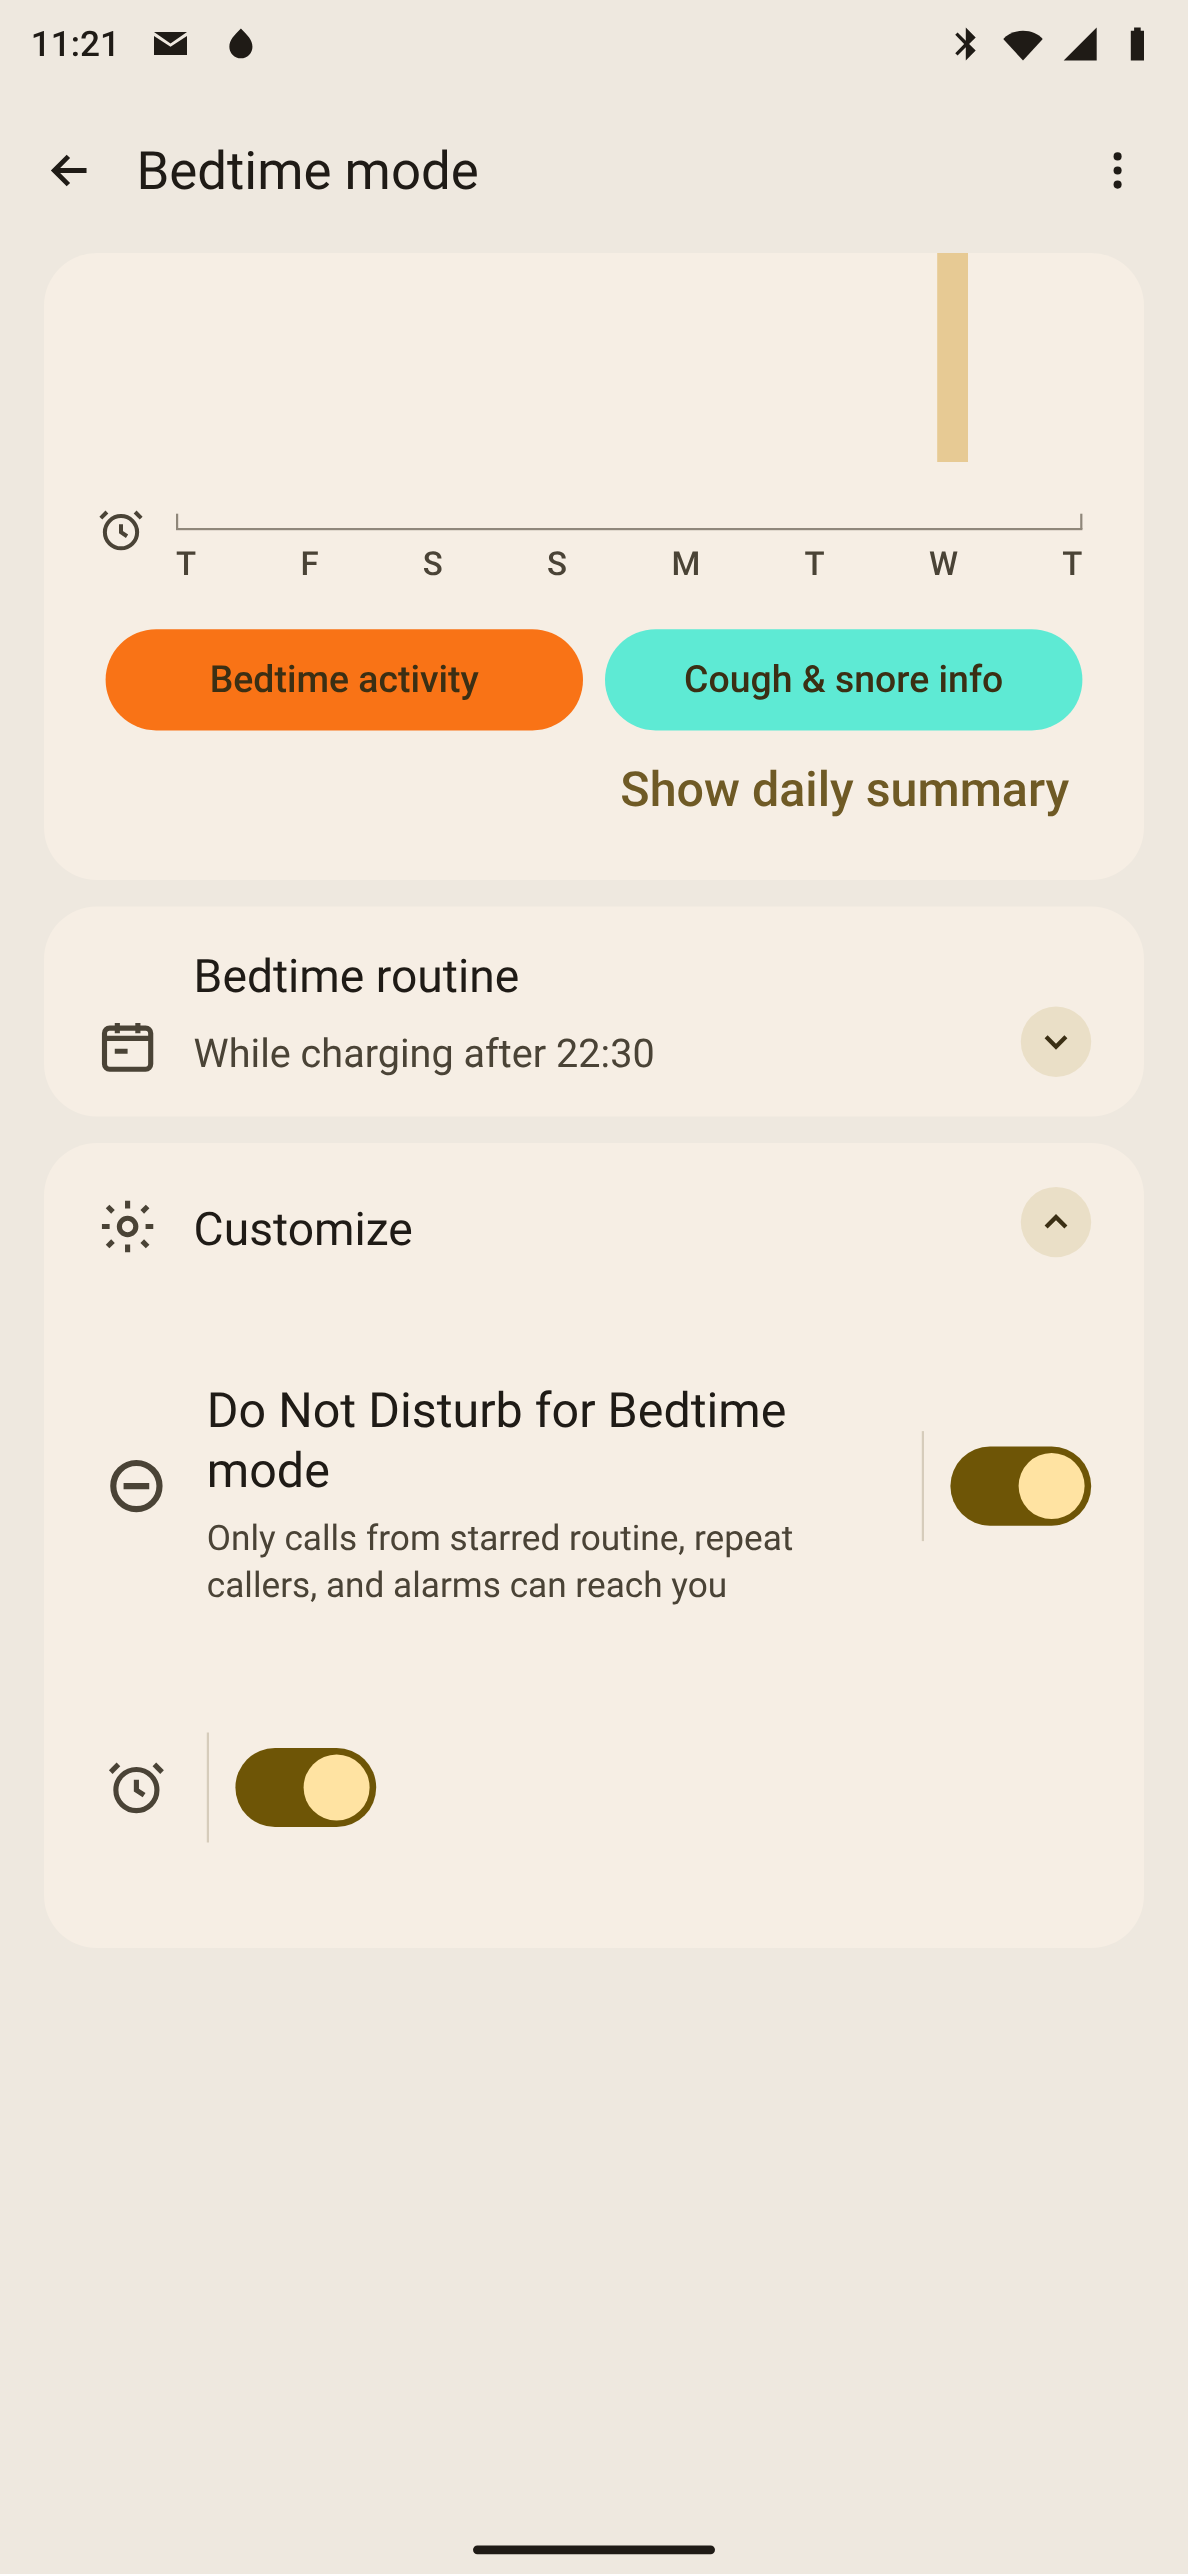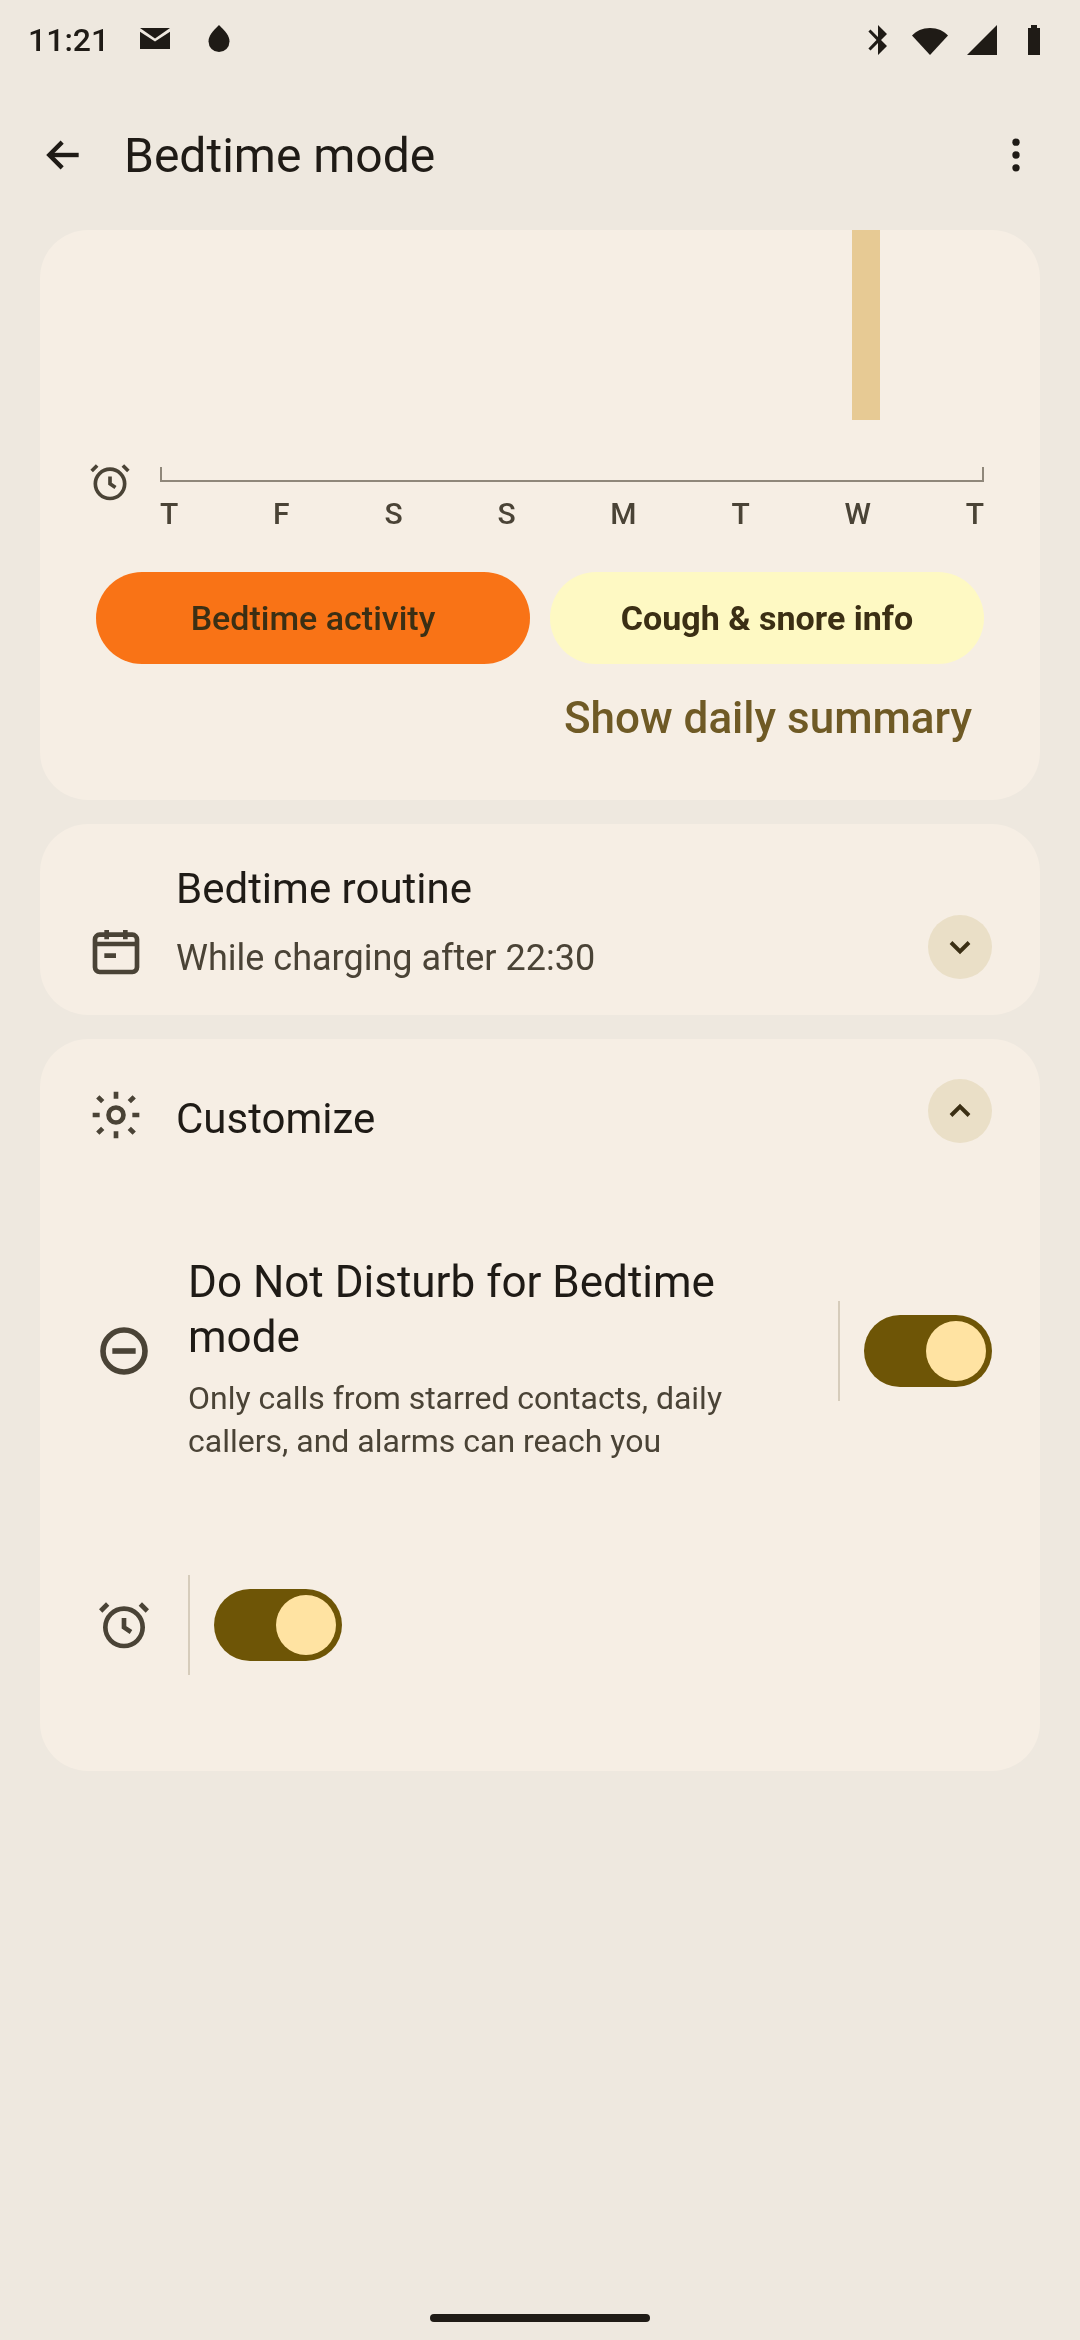--- a/index.html
+++ b/index.html
@@ -15,21 +15,21 @@
   
   .statusbar {
     height: 80px;
     display: flex;
     align-items: center;
     padding: 0 28px;
     font-size: 32px;
     font-weight: 500;
     color: #1f1b16;
   }
-  .statusbar .sb-left { display: flex; align-items: center; gap: 28px; }
+  .statusbar .sb-left { display: flex; align-items: flex-end; gap: 28px; }
   .statusbar .sb-right { margin-left: auto; display: flex; align-items: center; gap: 16px; }
   .sb-icon { width: 36px; height: 36px; display: flex; align-items: center; justify-content: center; color:#1f1b16; }
   .sb-icon svg { width: 100%; height: 100%; }
 
   
   .appbar {
     height: 150px;
     display: flex;
     align-items: center;
     padding: 0 24px;
@@ -130,21 +130,21 @@
     height: 92px;
     border-radius: 46px;
     display:flex;
     align-items:center;
     justify-content:center;
     font-size: 34px;
     font-weight: 500;
     color:#3b2f14;
   }
   .chip-muted  { background: #f97316; }
-  .chip-accent { background: #fef9c3; font-weight: bold; }
+  .chip-accent { background: #5eead4; }
 
   .link-row {
     padding: 28px 68px 0 0;
     text-align: right;
     font-size: 44px;
     font-weight: 500;
     color: #6f5a25;
   }
 
   
@@ -384,21 +384,21 @@
 
       <div class="setting-row">
         <div class="row-icon">
           <svg viewBox="0 0 24 24" fill="none" stroke="currentColor" stroke-width="2.4">
               <circle cx="12" cy="12" r="9"></circle>
               <path d="M7 12h10"></path>
             </svg>
         </div>
         <div class="row-texts">
           <div class="row-title">Do Not Disturb for Bedtime mode</div>
-          <div class="row-desc">Only calls from starred contacts, daily callers, and alarms can reach you</div>
+          <div class="row-desc">Only calls from starred routine, repeat callers, and alarms can reach you</div>
         </div>
         <div class="switch-cell">
           <div class="switch">
               <div class="knob"></div>
             </div>
         </div>
       </div>
 
 
       <div class="setting-row">

